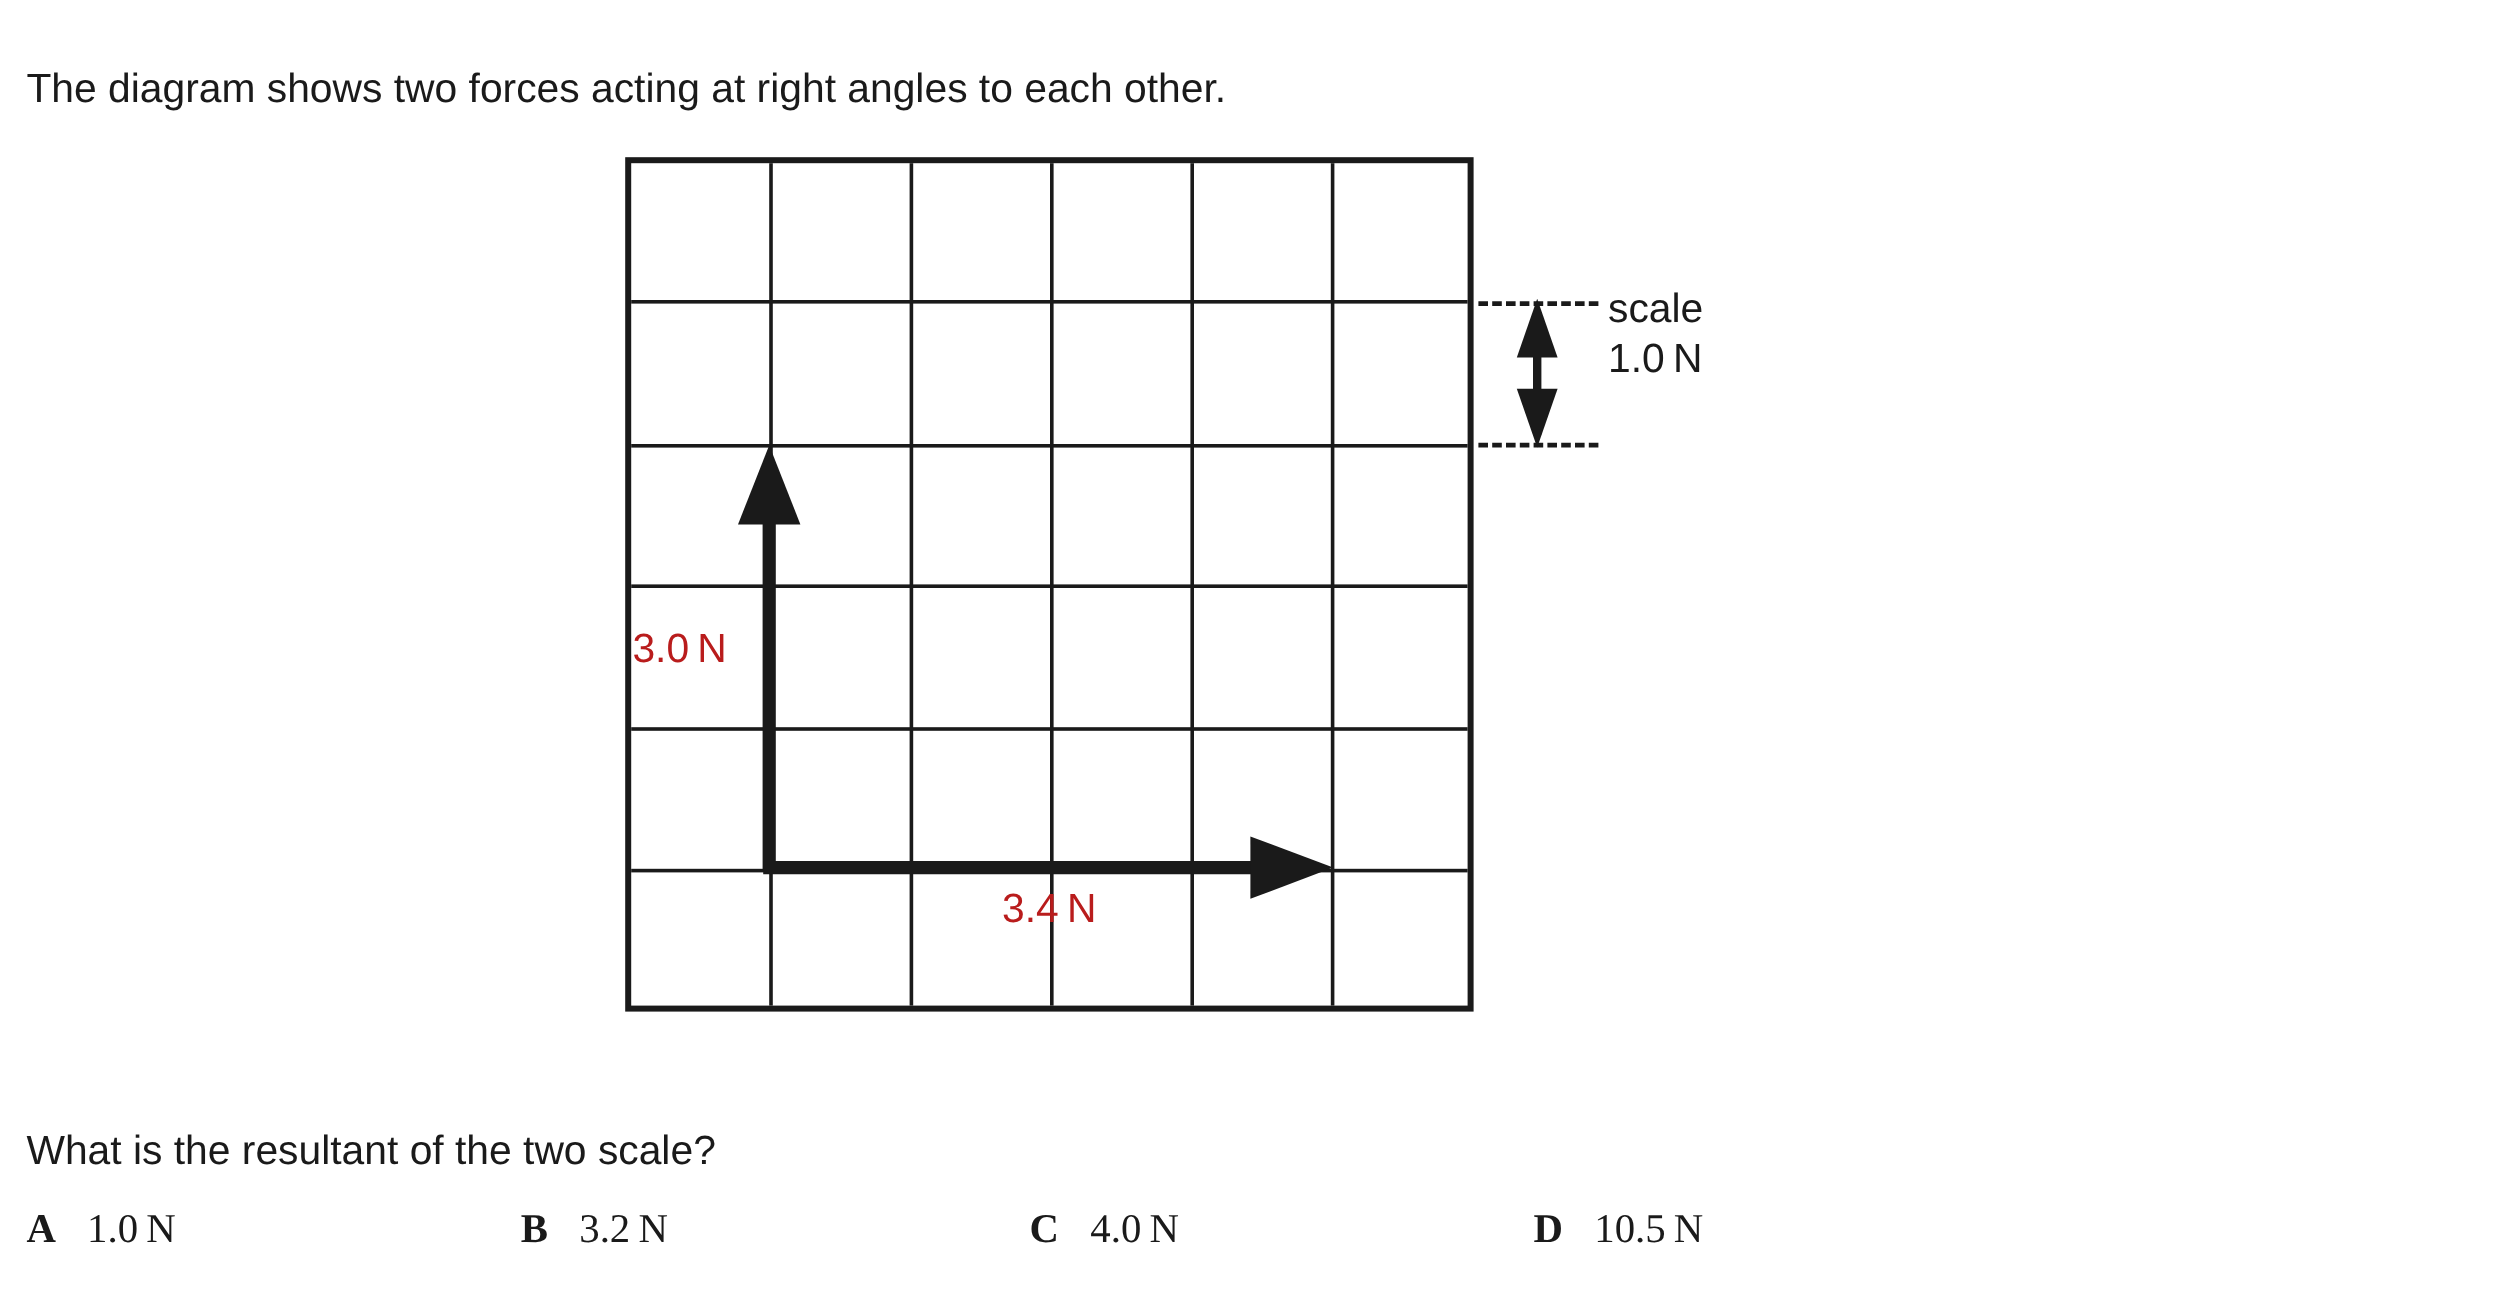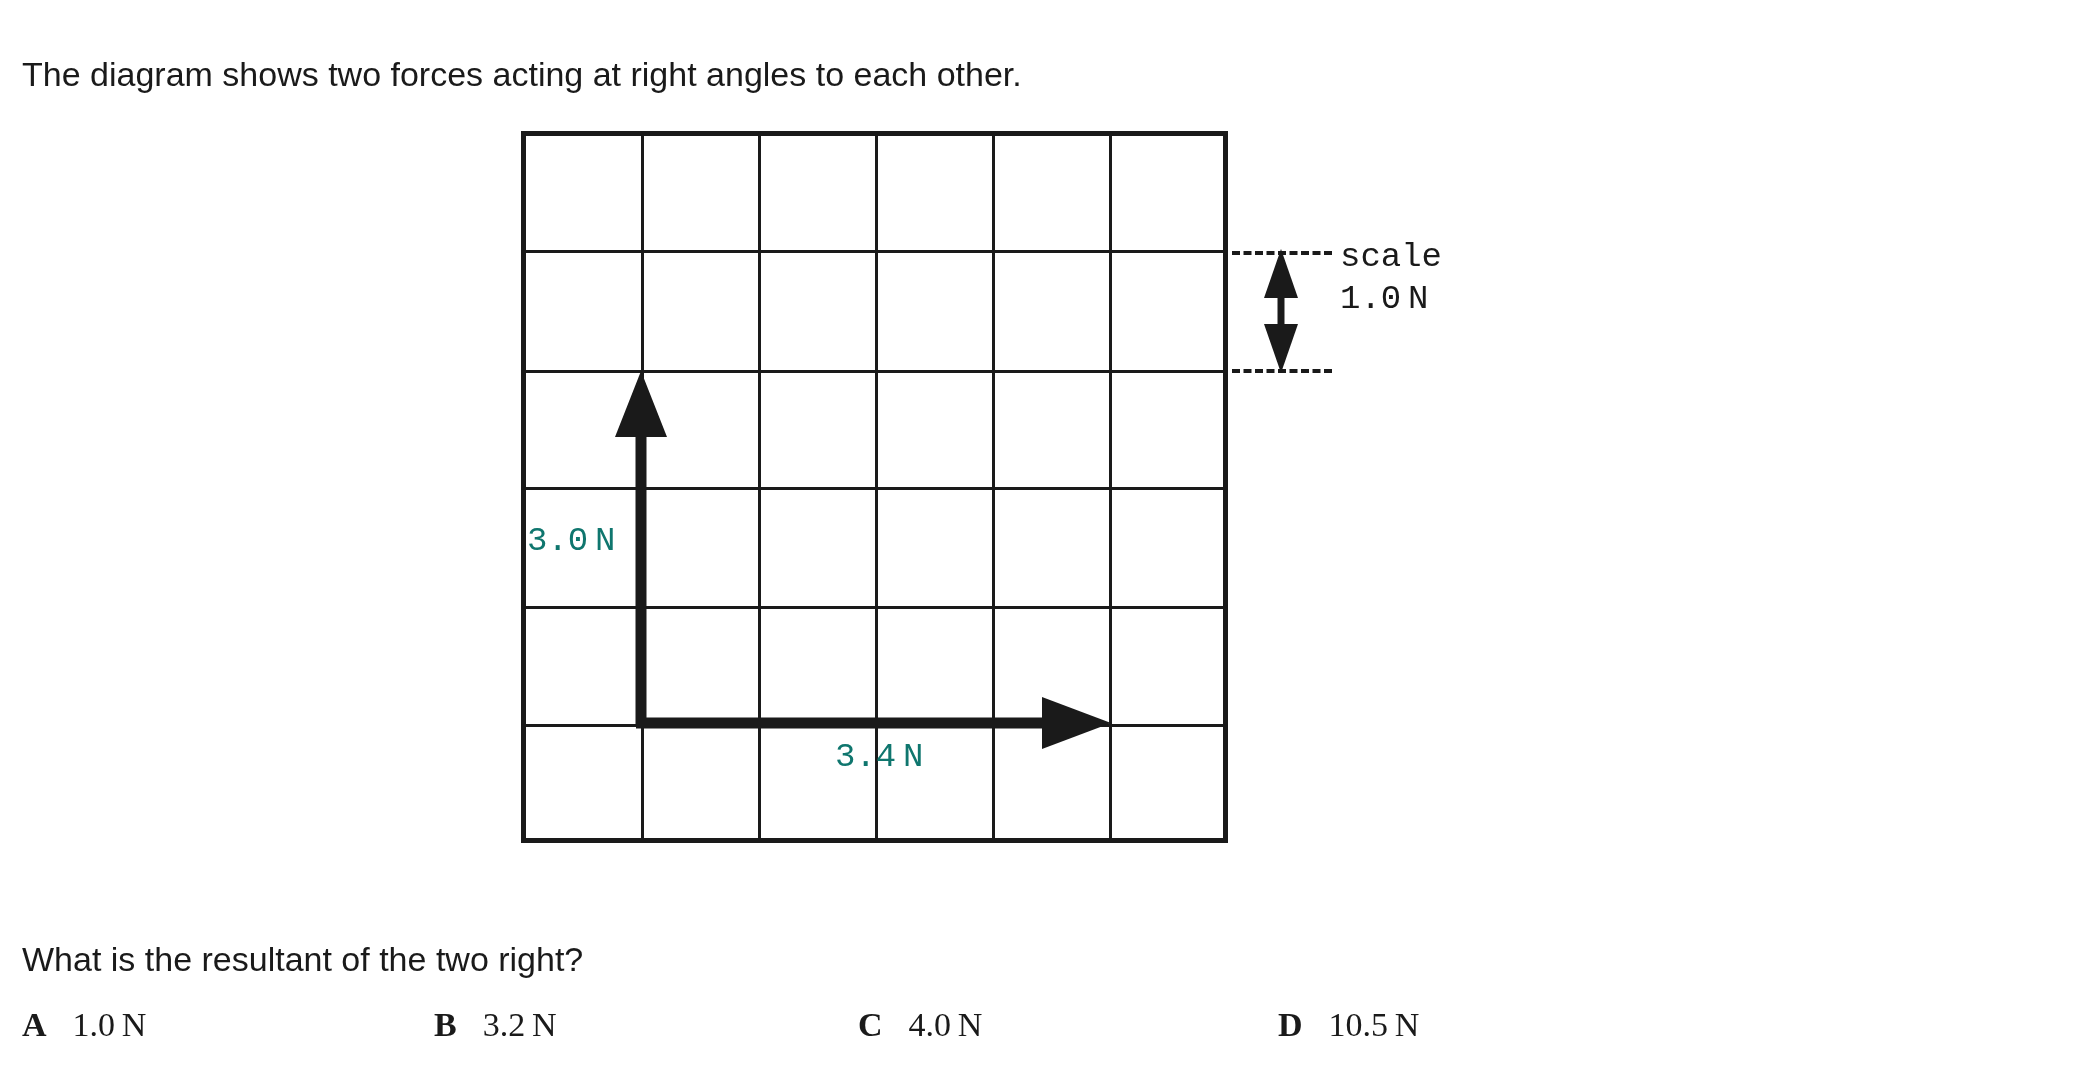--- a/index.html
+++ b/index.html
@@ -71,23 +71,22 @@
     position: absolute;
     left: 0; top: 0;
     width: 2100px; height: 880px;
   }
 
   
   .force-label {
     position: absolute;
     font-size: 34px;
     line-height: 1;
-    color: #0f766e;
-    white-space: nowrap;
-    font-family: Liberation Mono, monospace;
+    color: #b91c1c;
+    white-space: nowrap;
   }
   #label-vertical-force   { left: 527px; top: 524px; }
   #label-horizontal-force { left: 835px; top: 740px; }
 
   
   #scale-key {
     position: absolute;
     left: 1232px;
     top: 236px;
     width: 330px;
@@ -102,21 +101,20 @@
   }
   #scale-dash-top    { top: 15px; }
   #scale-dash-bottom { top: 133px; }
   .scale-text {
     position: absolute;
     left: 108px;
     font-size: 34px;
     line-height: 1;
     color: #1a1a1a;
     white-space: nowrap;
-    font-family: Liberation Mono, monospace;
   }
   #scale-word   { top: 4px; }
   #scale-value  { top: 46px; }
 
   
   #answer-options {
     position: absolute;
     left: 22px;
     top: 1008px;
     width: 2050px;
@@ -187,21 +185,21 @@
       <line x1="49" y1="24" x2="49" y2="126" stroke="#1a1a1a" stroke-width="7"></line>
       <polygon points="49,13 66,62 32,62" fill="#1a1a1a"></polygon>
       <polygon points="49,137 66,88 32,88" fill="#1a1a1a"></polygon>
     </svg>
 
     <div class="scale-text" id="scale-word">scale</div>
     <div class="scale-text" id="scale-value">1.0 N</div>
   </div>
 </div>
 
-<div class="stem-text" id="question-text">What is the resultant of the two right?</div>
+<div class="stem-text" id="question-text">What is the resultant of the two scale?</div>
 
 <div id="answer-options">
   <div class="option" id="option-0">
     <span class="option-letter">A</span><span class="option-value">1.0 N</span>
   </div>
   <div class="option" id="option-1">
     <span class="option-letter">B</span><span class="option-value">3.2 N</span>
   </div>
   <div class="option" id="option-2">
     <span class="option-letter">C</span><span class="option-value">4.0 N</span>

